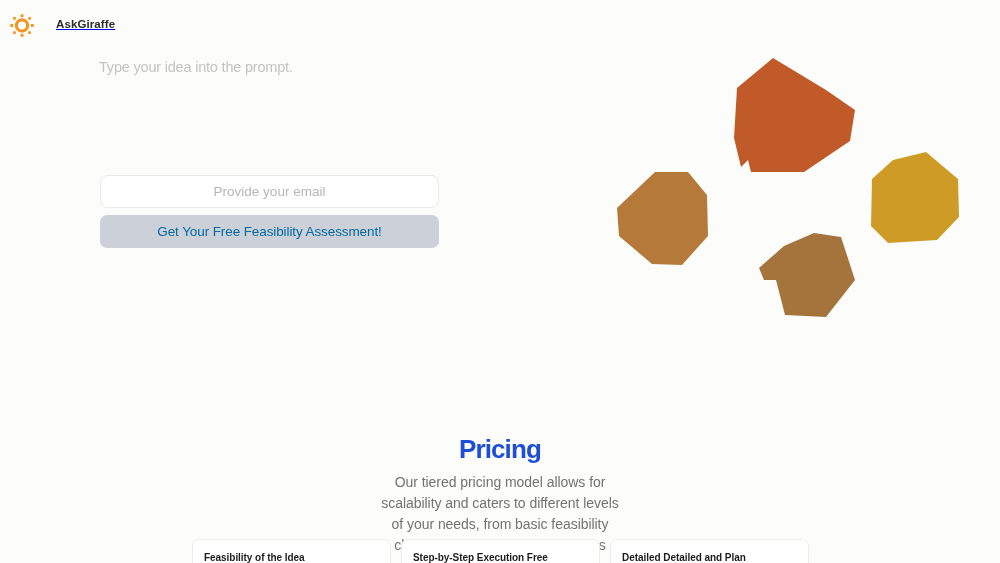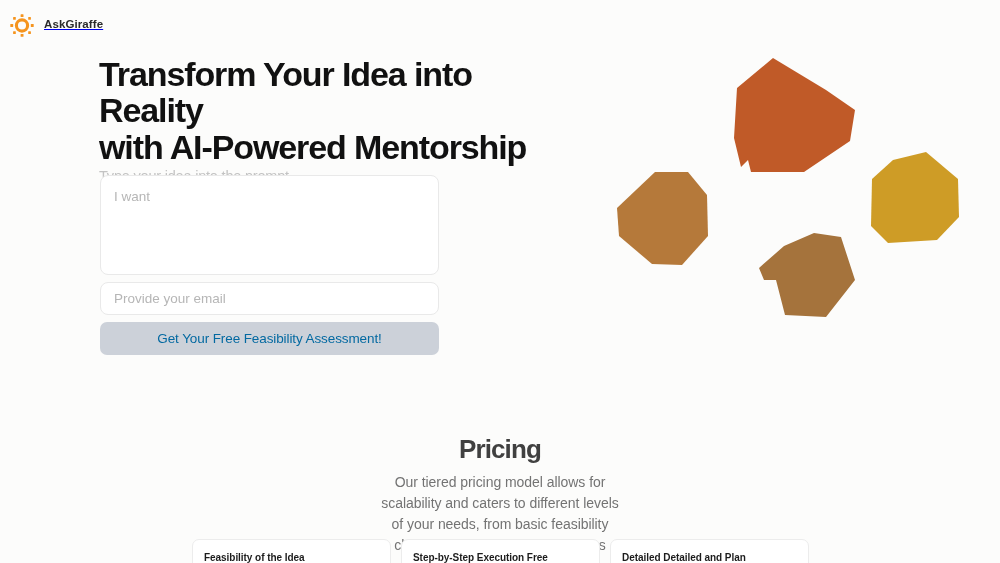--- a/index.html
+++ b/index.html
@@ -23,21 +23,21 @@
     overflow: hidden;
   }
 
   
   .brand {
     position: absolute;
     left: 10px;
     top: 12px;
     display: flex;
     align-items: center;
-    gap: 10px;
+    gap: 22px;
     height: 26px;
     text-align: center;
   }
   .brand-mark {
     width: 24px;
     height: 23px;
     display: block;
     flex: 0 0 auto;
   }
   .brand-name {
@@ -106,20 +106,21 @@
     width: 100%;
     height: 33px;
     border: 1px solid #e9e9e9;
     border-radius: 8px;
     background: #ffffff;
     padding: 0 13px;
     font-family: "Liberation Sans", sans-serif;
     font-size: 13.5px;
     color: #14532d;
     outline: none;
+    text-align: center;
   }
   .email-field::placeholder { color: #b6b6b6; }
 
   .submit-btn {
     box-sizing: border-box;
     width: 100%;
     height: 33px;
     border: none;
     border-radius: 7px;
     background: #ccd1d9;
@@ -146,21 +147,21 @@
     left: 0;
     top: 435px;
     width: 1000px;
     text-align: center;
   }
   .pricing-title {
     margin: 0;
     font-size: 26px;
     font-weight: 700;
     letter-spacing: -0.9px;
-    color: #404040;
+    color: #1d4ed8;
     line-height: 1.1;
   }
   .pricing-desc {
     margin: 8px auto 0 auto;
     width: 250px;
     font-size: 14px;
     line-height: 1.52;
     color: #737373;
     letter-spacing: -0.05px;
   }
@@ -207,27 +208,24 @@
         <rect x="3.1" y="3.0" width="2.7" height="2.7" rx="0.5"></rect>
         <rect x="18.2" y="3.0" width="2.7" height="2.7" rx="0.5"></rect>
         <rect x="3.1" y="17.3" width="2.7" height="2.7" rx="0.5"></rect>
         <rect x="18.2" y="17.3" width="2.7" height="2.7" rx="0.5"></rect>
       </g>
     </svg>
     <span class="brand-name">AskGiraffe</span>
   </a>
 
   <div class="hero">
-    <h1 class="hero-title">Transform Your Idea into Reality
-with AI-Powered Mentorship</h1>
     <p class="hero-sub">Type your idea into the prompt.</p>
   </div>
 
   <div class="lead-form">
-    <textarea class="idea-area" placeholder="I want" style=""></textarea>
     <input class="email-field" type="text" placeholder="Provide your email" style="">
     <button class="submit-btn">Get Your Free Feasibility Assessment!</button>
   </div>
 
   <svg class="shapes" viewBox="0 0 400 310">
     <polygon fill="#C05A28" points="173,18 137,48 134,98 141,127 148,120 151,132 204,132 250,101 255,70 226,50"></polygon>
     <polygon fill="#CE9C26" points="293,120 272,139 271,186 288,203 337,200 359,177 358,139 326,112"></polygon>
     <polygon fill="#B5793A" points="55,132 17,168 19,196 52,224 82,225 108,196 107,155 88,132"></polygon>
     <polygon fill="#A5733C" points="184,206 159,228 164,240 176,240 185,275 226,277 255,240 241,197 214,193"></polygon>
   </svg>

